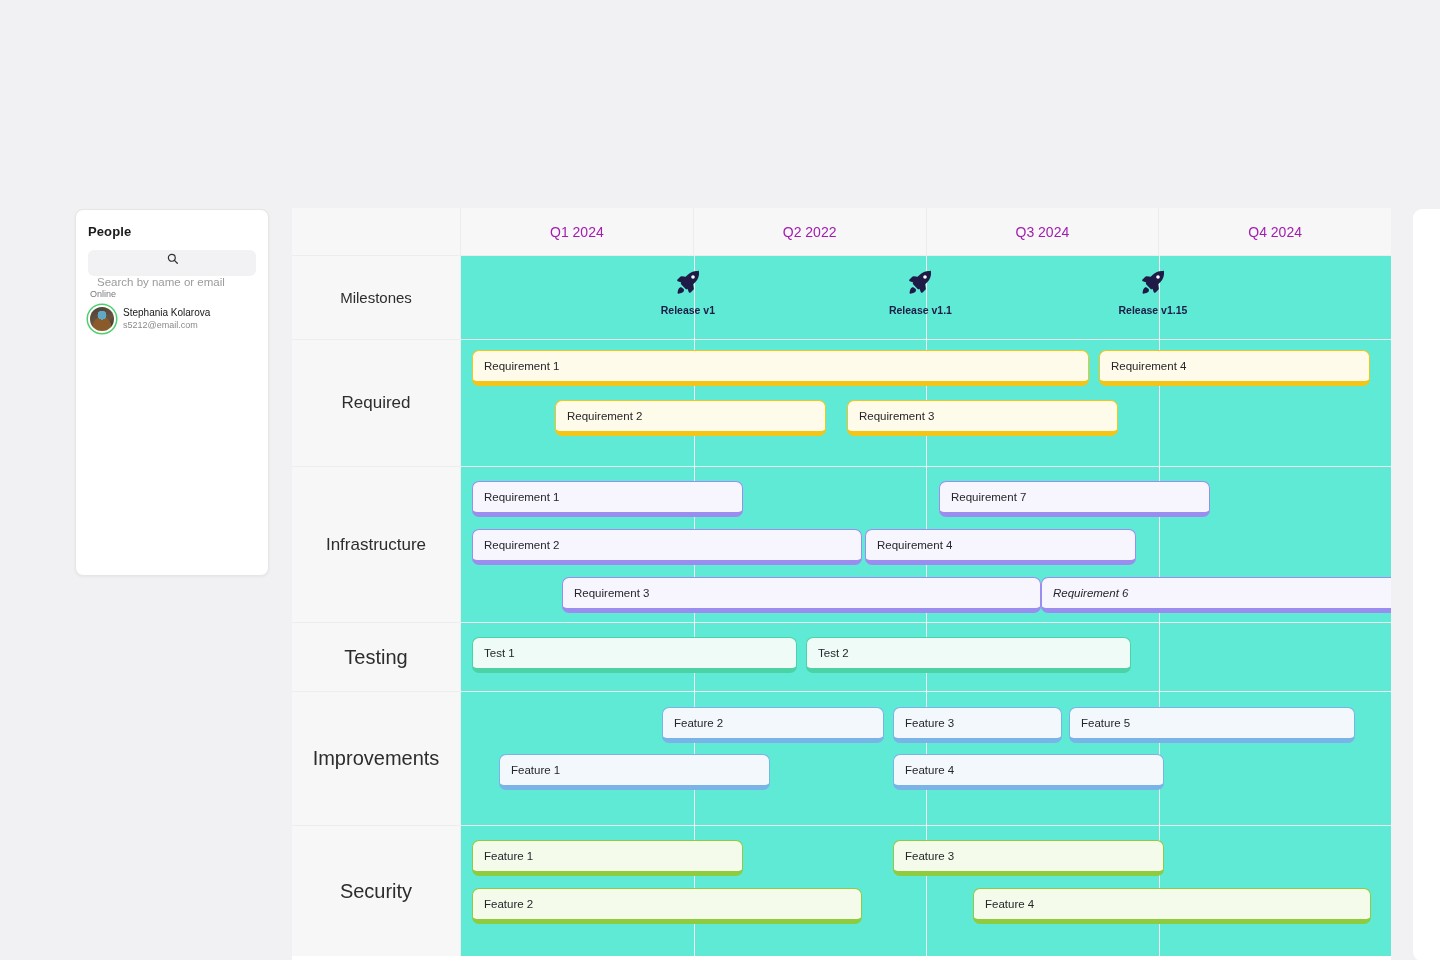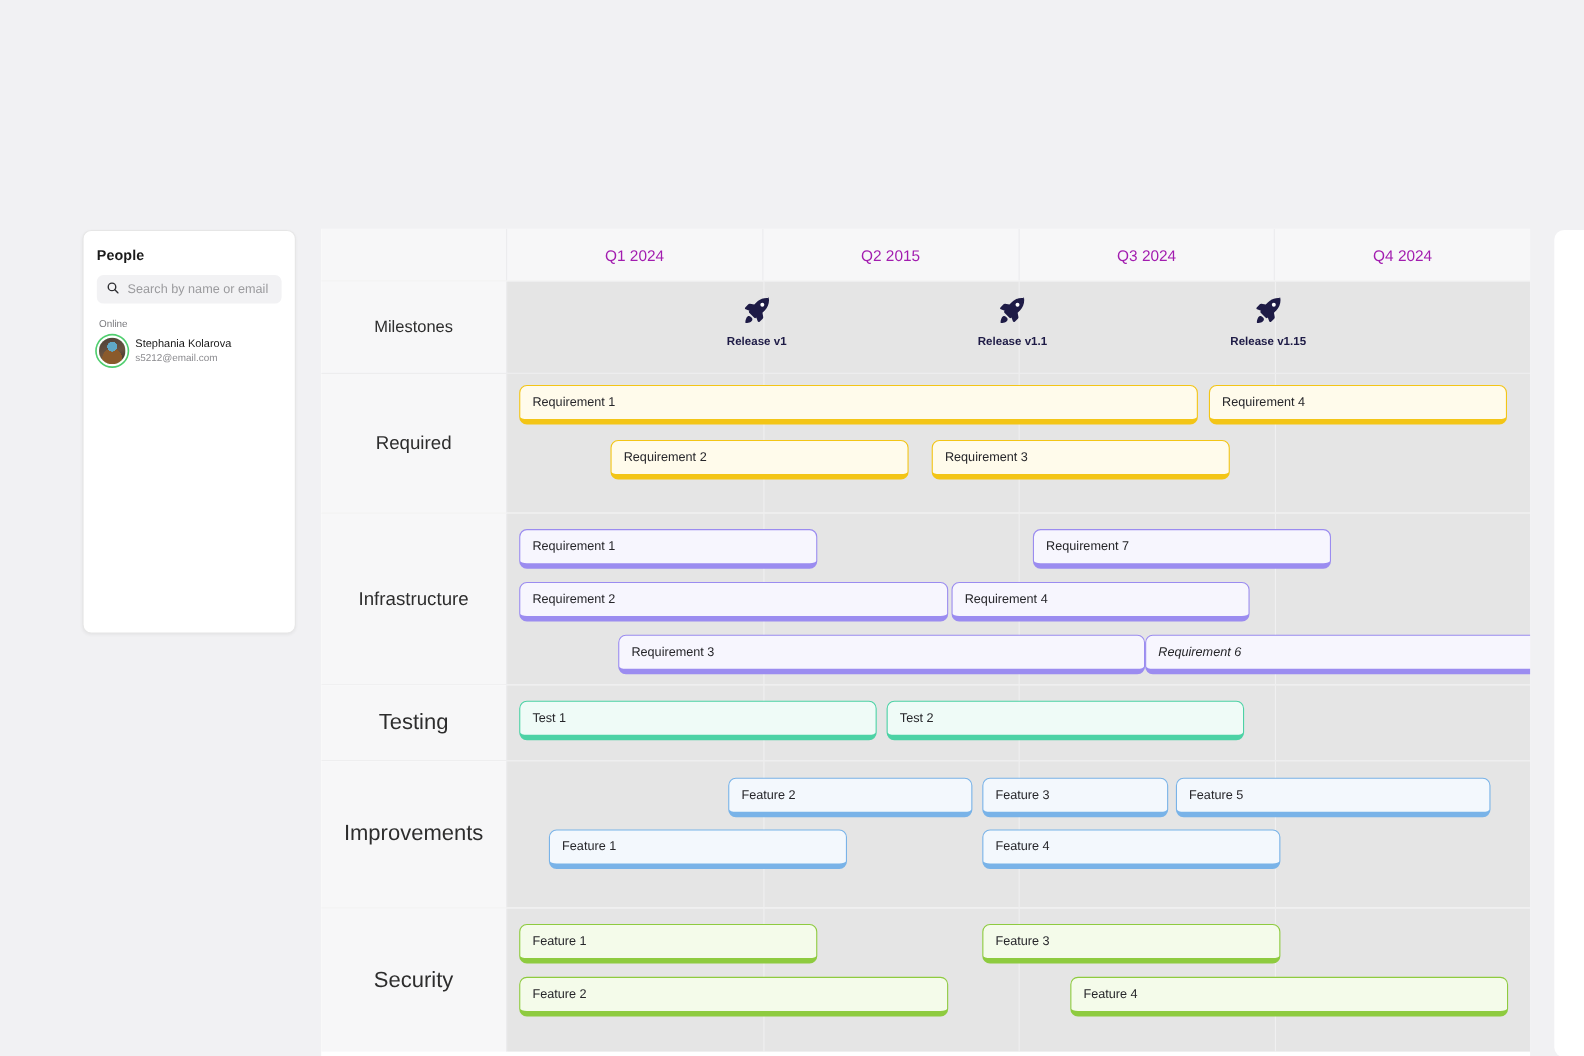--- a/index.html
+++ b/index.html
@@ -14,21 +14,21 @@
   
   #people-panel{
     position:absolute; left:75px; top:209px; width:194px; height:367px;
     background:#fff; border:1px solid #e6e6e6; border-radius:8px;
     box-shadow:0 1px 3px rgba(0,0,0,.05);
     padding:14px 12px 0 12px;
   }
   #people-title{ font-size:13px; font-weight:bold; color:#1a1a1a; margin-bottom:11px; letter-spacing:.1px;}
   #search-wrap{
     display:flex; align-items:center; gap:8px;
-    background:#f2f2f4; border-radius:6px; height:26px; padding:0 9px;
+    background:#f2f2f4; border-radius:6px; height:26px; padding:0 9px;flex-direction:column;
   }
   #search-wrap svg{ flex:0 0 auto; }
   #search-input{
     border:0; outline:0; background:transparent; width:100%;
     font-family:"Liberation Sans", sans-serif; font-size:11.5px; color:#3d3d3d;
   }
   #search-input::placeholder{ color:#9b9b9e; }
   #online-label{ font-size:9px; color:#7a7a7e; margin:13px 0 6px 2px; }
   .person-row{ display:flex; align-items:center; gap:9px; padding:2px; }
   .avatar{
@@ -60,21 +60,21 @@
     font-size:14px; color:#a21caf; border-right:1px solid #ececee;
   }
   .q-head:last-child{ border-right:0; }
 
   .swim{ display:flex; border-top:1px solid #ededee; position:relative;}
   .swim-label{
     width:169px; flex:0 0 169px; background:#f7f7f8;
     display:flex; align-items:center; justify-content:center;
     color:#2d2d2d; text-align:center; border-right:1px solid #ececee;
   }
-  .swim-track{ flex:1 1 0; position:relative; background:#e5e5e5; }
+  .swim-track{ flex:1 1 0; position:relative; background:#5eead4; }
   .gridcol{
     position:absolute; top:0; bottom:0; width:1px; background:#f0f0f1;
   }
 
   
   #row-milestones .swim-label,#row-milestones .swim-track{ height:83px; }
   #row-required  .swim-label,#row-required  .swim-track{ height:126px; }
   #row-infra     .swim-label,#row-infra     .swim-track{ height:155px; }
   #row-testing   .swim-label,#row-testing   .swim-track{ height:68px; }
   #row-improve   .swim-label,#row-improve   .swim-track{ height:133px; }
@@ -124,21 +124,21 @@
       <div class="person-name">Stephania Kolarova</div>
       <div class="person-mail">s5212@email.com</div>
     </div>
   </div>
 </div>
 
 <div id="board">
   <div id="header-row">
     <div class="corner"></div>
     <div class="q-head">Q1 2024</div>
-    <div class="q-head">Q2 2015</div>
+    <div class="q-head">Q2 2022</div>
     <div class="q-head">Q3 2024</div>
     <div class="q-head">Q4 2024</div>
   </div>
   <div id="rows-host">
       <div class="swim" id="row-milestones">
         <div class="swim-label" style="font-size: 15px;">Milestones</div>
         <div class="swim-track">
           <div class="gridcol" style="left: 25%;"></div>
           <div class="gridcol" style="left: 50%;"></div>
           <div class="gridcol" style="left: 75%;"></div>

